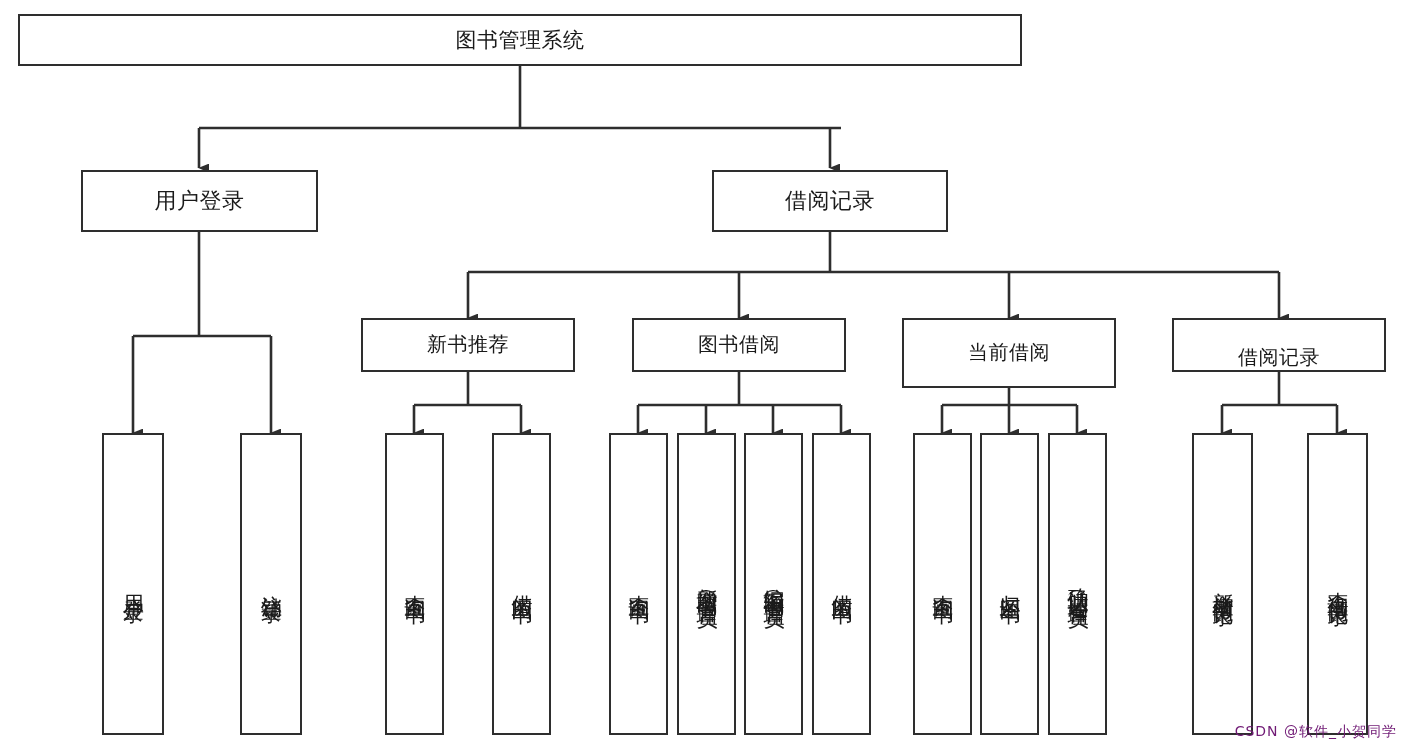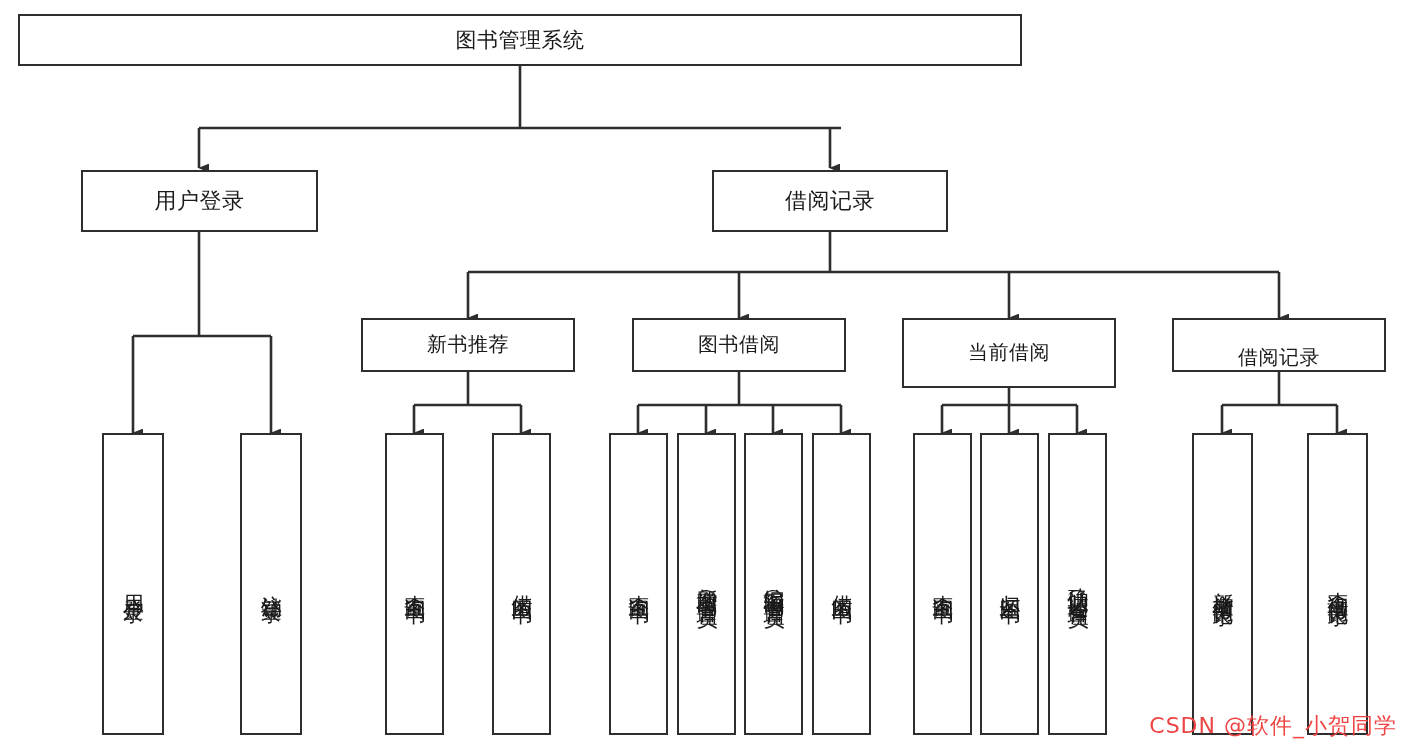--- a/index.html
+++ b/index.html
@@ -48,22 +48,22 @@
     letter-spacing: 3px;
     font-size: 21px;
   }
   .node.root .node-label { font-size: 21px; font-family: Liberation Serif, serif; }
   .node.level2 .node-label { font-size: 22px; }
   .node.level3 .node-label { font-size: 20px; }
   #watermark {
     position: absolute;
     right: 8px;
     bottom: 6px;
-    font-size: 22px;
-    color: #ef4444;
+    font-size: 14px;
+    color: #701a75;
     letter-spacing: 1px;
     white-space: nowrap;
     z-index: 5;
     pointer-events: none;
     margin-top: 12px;
   }
 </style>
 </head>
 <body>
 

